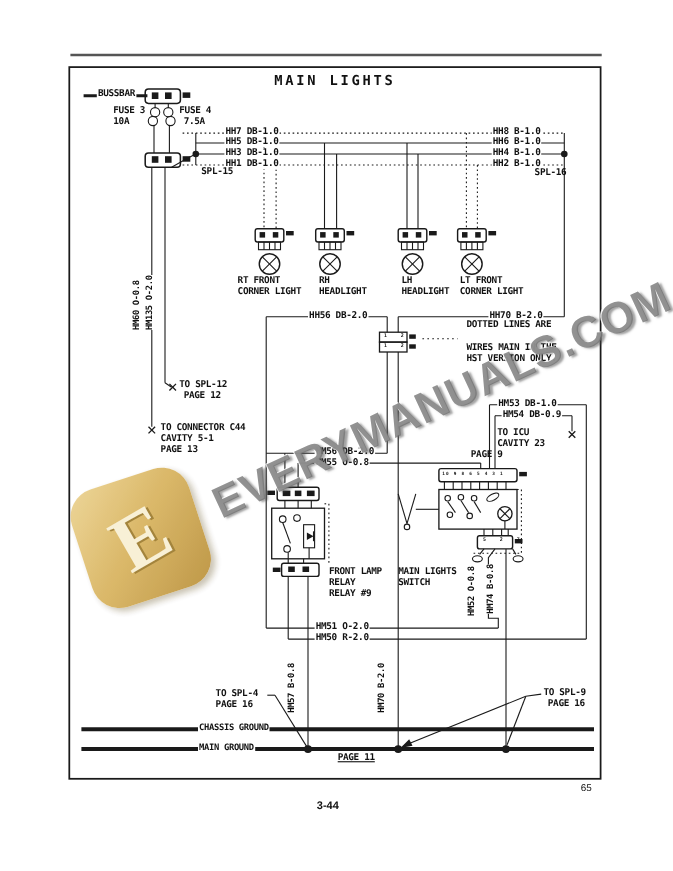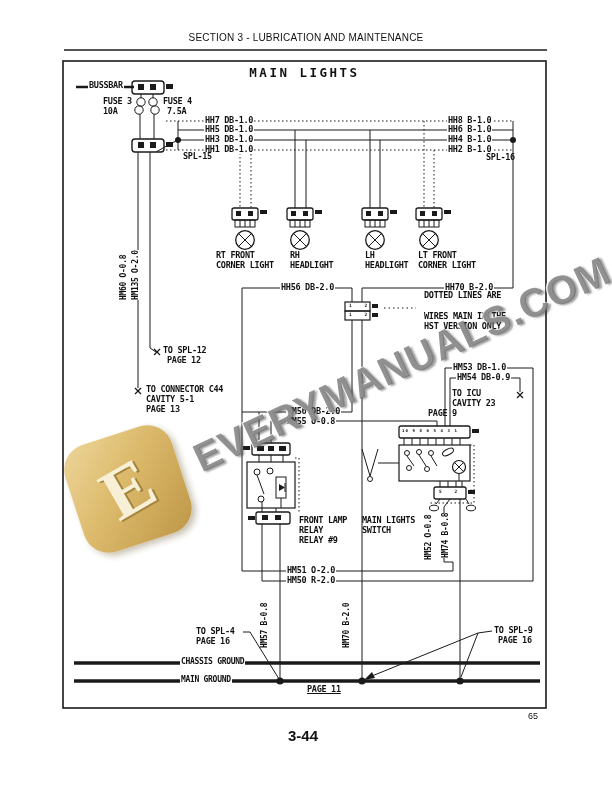--- a/index.html
+++ b/index.html
@@ -27,21 +27,20 @@
      box-shadow:3px 4px 6px rgba(90,70,20,0.35);opacity:0.92;
      display:flex;align-items:center;justify-content:center;}
   #watermark-logo span{font:700 72px "Liberation Serif",serif;color:#f8efd3;
      transform:rotate(-12deg);text-shadow:2px 2px 0 #9c7a2c;}
 </style>
 </head>
 <body>
 
 <div id="page">
 
-  <div class="lbl sans" style="left:0;top:33px;width:612px;text-align:center;font-size:10px;font-weight:400;letter-spacing:0.2px;">SECTION 3 - LUBRICATION AND MAINTENANCE</div>
 
   <svg width="612" height="792">
 
     <g>
       <line x1="64" y1="50" x2="547" y2="50" stroke="#555" stroke-width="2.2"></line>
       <rect x="63" y="61" width="483" height="647" fill="none" stroke="#1a1a1a" stroke-width="1.6"></rect>
     </g>
 
     <g stroke="#1a1a1a" fill="none">
       <line x1="76" y1="87" x2="134" y2="87" stroke-width="2.6"></line>
@@ -371,20 +370,20 @@
   <div class="lbl rt" style="left:196px;top:627px;width:46px;">TO SPL-4</div>
   <div class="lbl rt" style="left:196px;top:637px;width:46px;">PAGE 16</div>
   <div class="lbl" style="left:494px;top:626px;">TO SPL-9</div>
   <div class="lbl" style="left:498px;top:636px;">PAGE 16</div>
 
   <div class="lbl bg" style="left:180px;top:658px;font-size:8px;">CHASSIS GROUND</div>
   <div class="lbl bg" style="left:180px;top:676px;font-size:8px;">MAIN GROUND</div>
   <div class="lbl" style="left:307px;top:685px;text-decoration:underline;">PAGE 11</div>
 
   <div class="lbl sans" style="left:528px;top:712px;font-weight:400;font-size:9px;">65</div>
-  <div class="lbl sans" style="left:288px;top:728px;font-size:15px;">3-44</div>
+  <div class="lbl sans" style="left:288px;top:728px;font-size:10px;">3-44</div>
 
   <div id="watermark-logo">
     <span>E</span>
   </div>
   <div id="watermark-text">EVERYMANUALS.COM</div>
 
 </div>
 
 </body></html>

